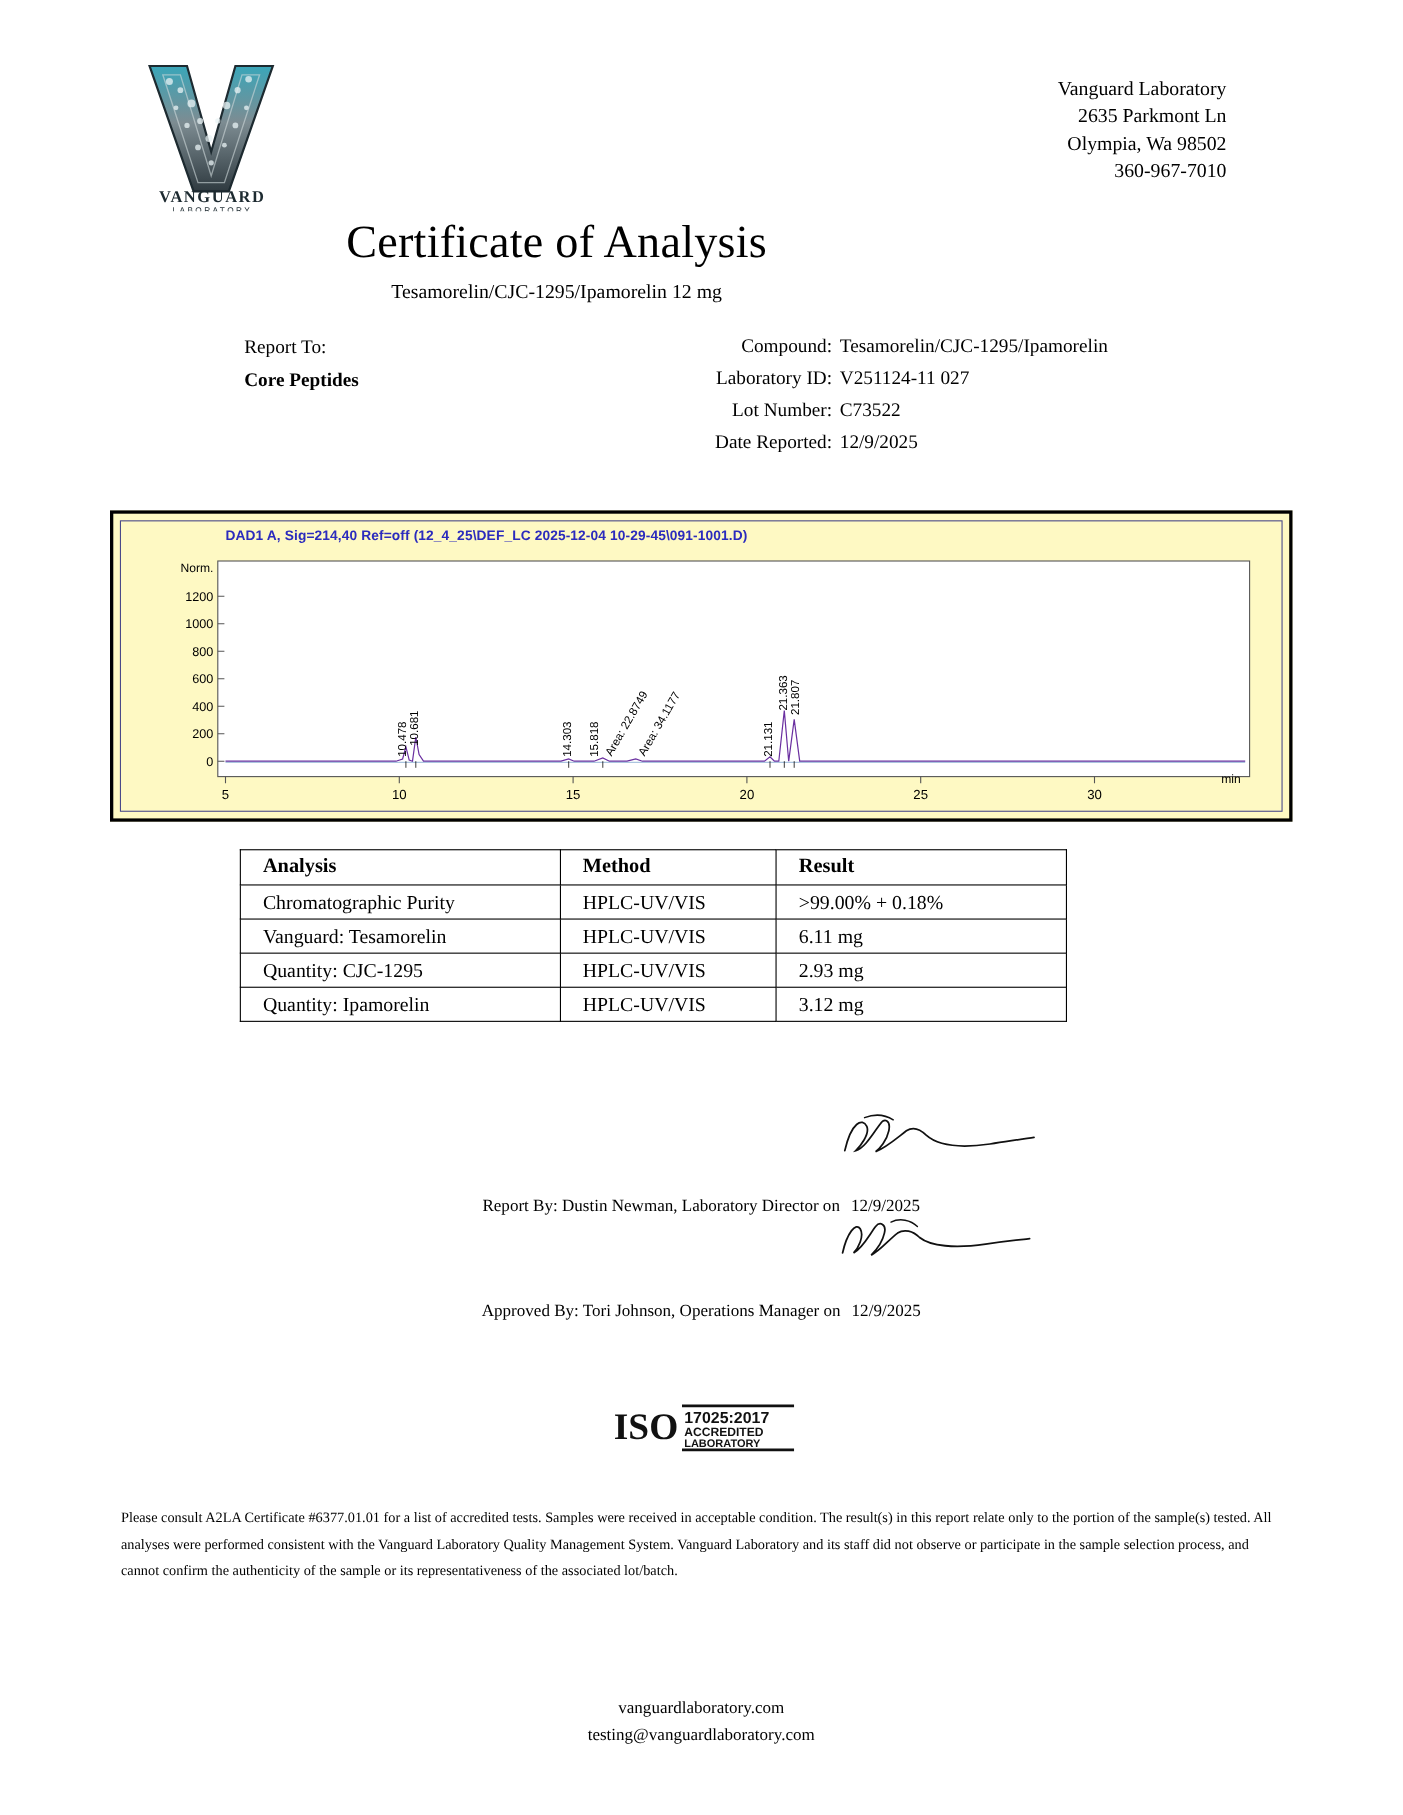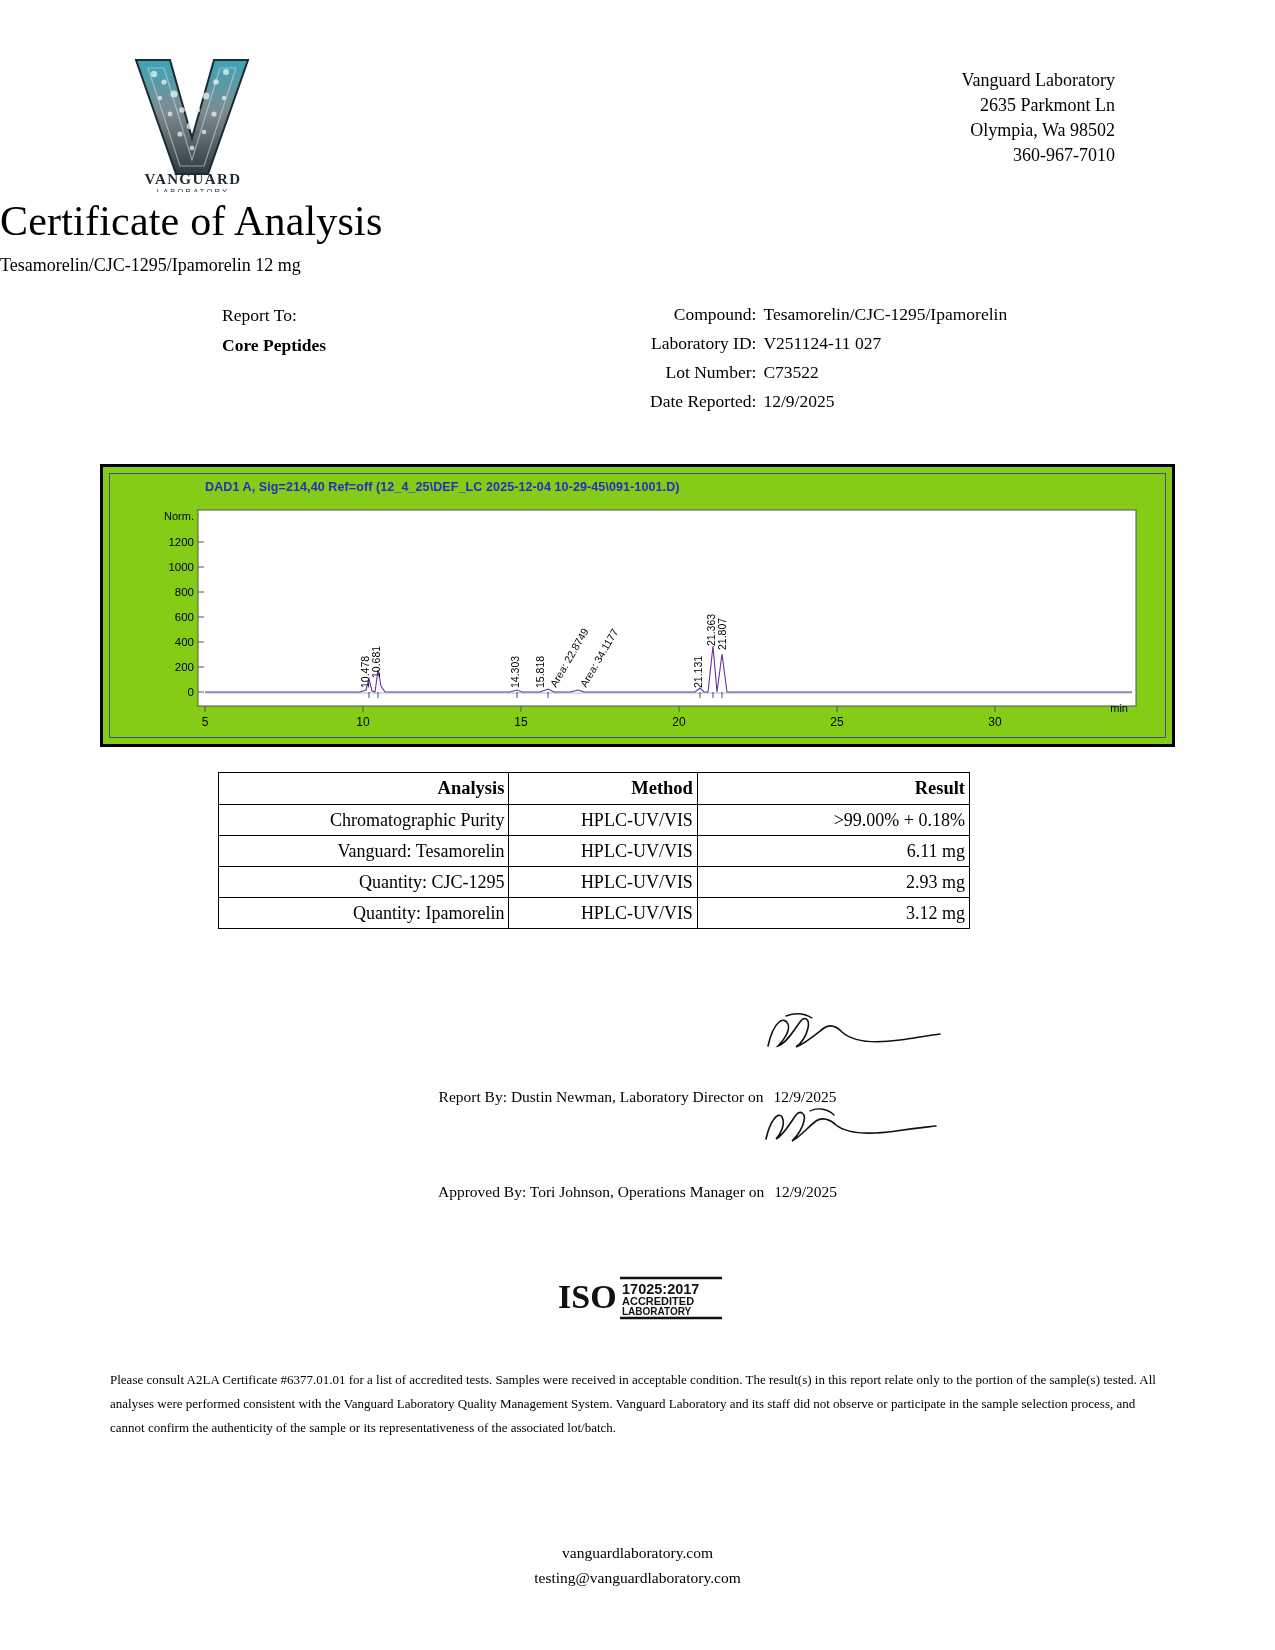--- a/index.html
+++ b/index.html
@@ -46,20 +46,21 @@
     line-height: 25px;
     font-family: "Liberation Serif", serif;
   }
 
   
   .title-block {
     position: absolute;
     top: 196px;
     left: 0;
     width: 1012px;
+    text-align: center;
   }
   .doc-title {
     font-size: 42px;
     letter-spacing: 0.2px;
     font-family: "Liberation Serif", serif;
     font-weight: normal;
     margin: 0;
     line-height: 50px;
   }
   .doc-subtitle {
@@ -110,21 +111,21 @@
 
   
   .chrom-frame {
     position: absolute;
     left: 100px;
     top: 464px;
     width: 1075px;
     height: 283px;
     border: 3px solid #000;
     box-sizing: border-box;
-    background: #84cc16;
+    background: #fef9c3;
   }
   .chrom-inner {
     position: absolute;
     left: 6px;
     top: 6px;
     right: 6px;
     bottom: 6px;
     border: 1px solid #4a4a8a;
     box-sizing: border-box;
     overflow: hidden;
@@ -145,23 +146,23 @@
   .results {
     position: absolute;
     left: 218px;
     top: 772px;
     width: 752px;
     border-collapse: collapse;
     font-size: 18px;
   }
   .results th, .results td {
     border: 1px solid #000;
-    text-align: right;
+    text-align: left;
     height: 28px;
-    padding: 1px 4px;
+    padding: 1px 20px;
     font-weight: normal;
   }
   .results th {
     font-weight: bold;
     font-size: 18.5px;
     height: 29px;
   }
   .results .c1 { width: 290px; }
   .results .c2 { width: 186px; }
   .results .c3 { width: 274px; }

